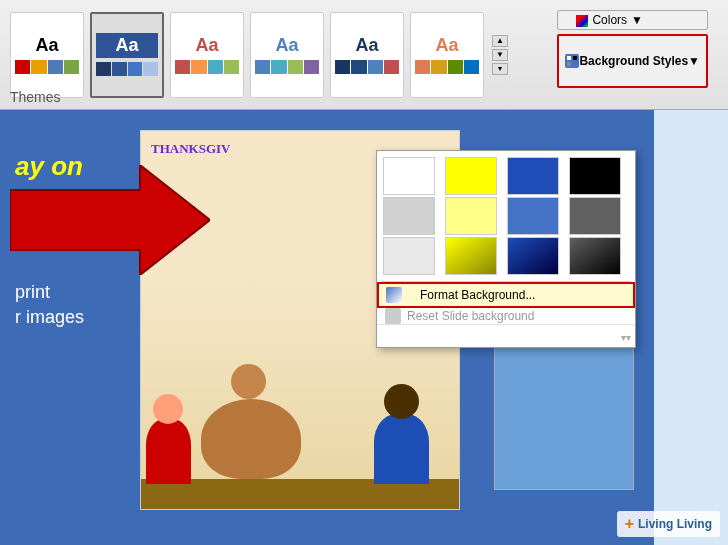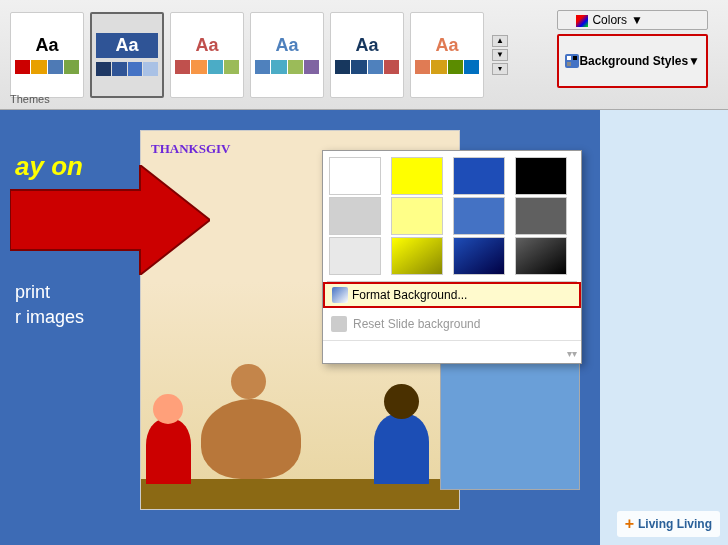--- a/index.html
+++ b/index.html
@@ -118,30 +118,30 @@
       padding: 18px 6px;
       cursor: pointer;
       font-weight: bold;
     }
 
     
     .themes-label {
       position: absolute;
       bottom: 4px;
       left: 10px;
-      font-size: 11px;
+      font-size: 14px;
       color: #555;
     }
 
     
     .main-content {
       position: absolute;
       top: 110px;
       left: 0;
-      width: 600px;
+      width: 654px;
       height: 435px;
       background: #3d6bb5;
     }
 
     
     .slide-text {
       position: absolute;
       top: 40px;
       left: 15px;
       color: #ffff00;
@@ -224,21 +224,21 @@
 
     .bg-dropdown-separator {
       height: 1px;
       background: #ccc;
       margin: 0 4px;
     }
 
     .bg-dropdown-item {
       display: flex;
       align-items: center;
-      gap: 4px;
+      gap: 18px;
       padding: 4px 8px;
       cursor: pointer;
       font-size: 12px;
     }
 
     .bg-dropdown-item:hover, .bg-dropdown-item.highlighted {
       background: #fff8c0;
     }
 
     .bg-dropdown-item.highlighted {
@@ -251,21 +251,21 @@
       height: 16px;
       background: #ccc;
       border-radius: 2px;
       flex-shrink: 0;
     }
 
     .bg-dropdown-item-disabled {
       display: flex;
       align-items: center;
       gap: 6px;
-      padding: 8px 8px;
+      padding: 0 8px;
       cursor: default;
       font-size: 12px;
       color: #999;
     }
 
     
     .watermark {
       position: absolute;
       bottom: 8px;
       right: 8px;

